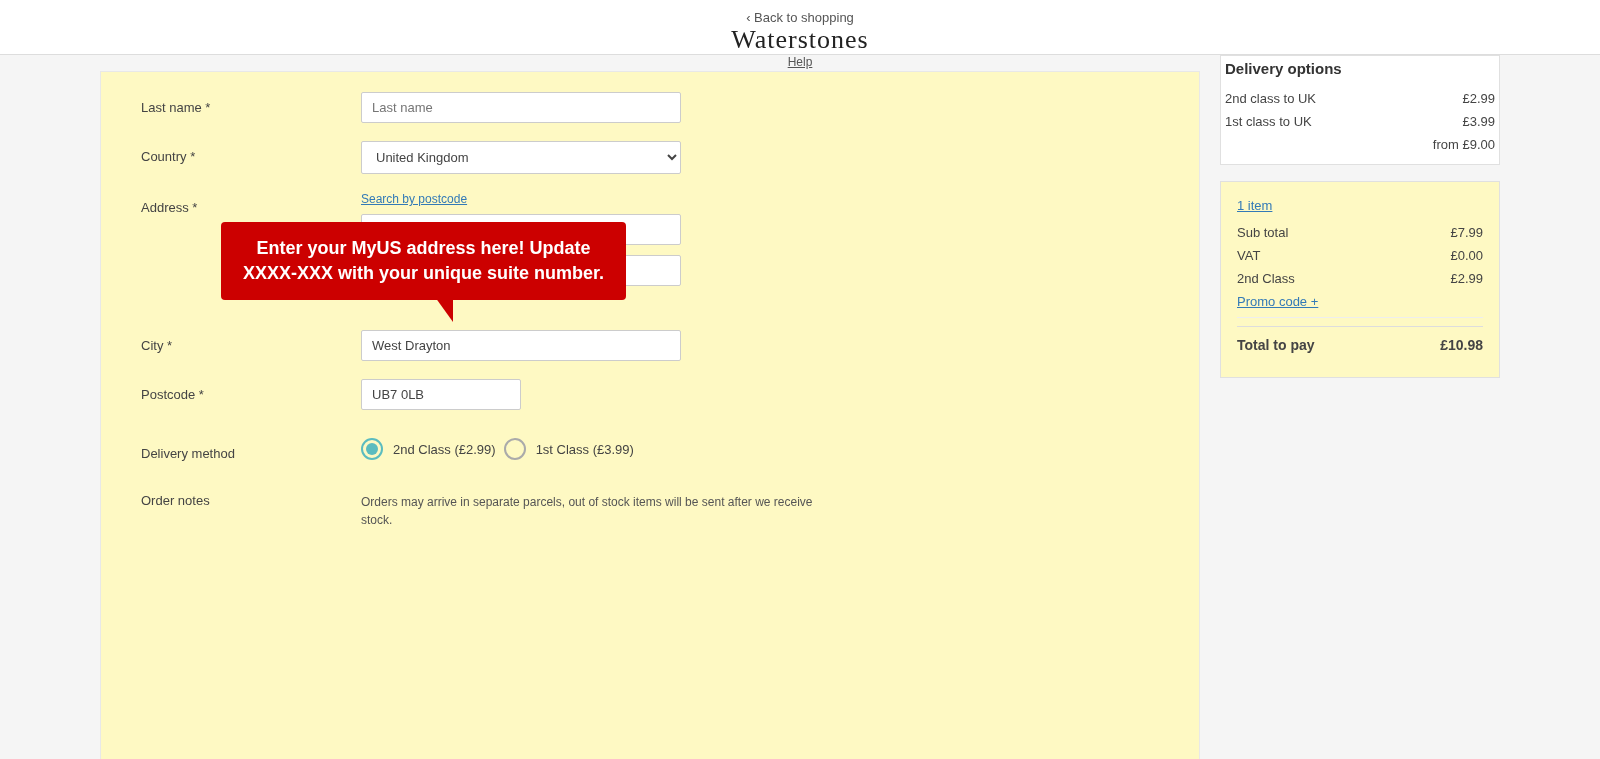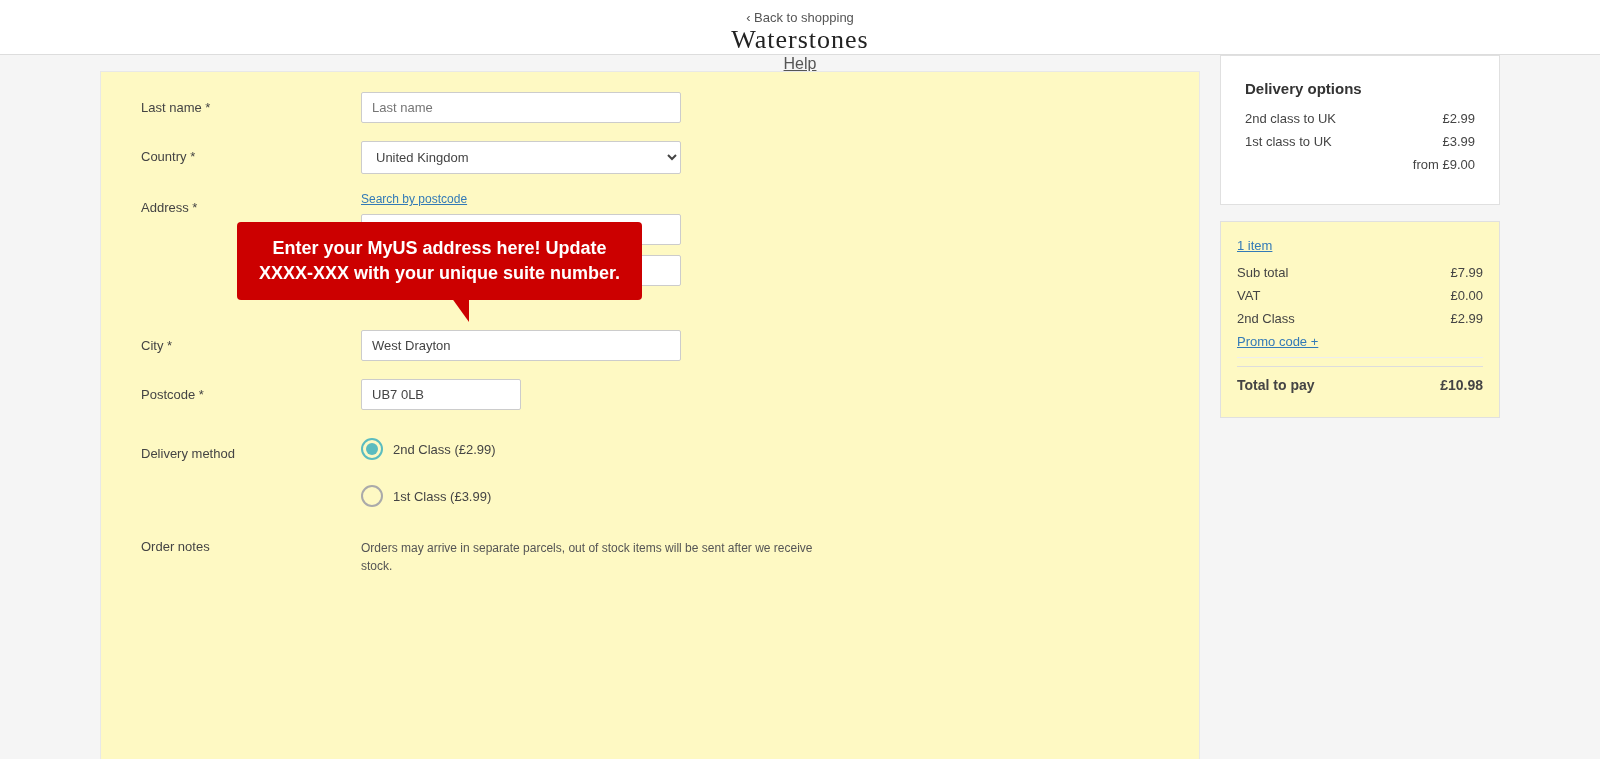--- a/index.html
+++ b/index.html
@@ -31,21 +31,21 @@
       content: '‹ ';
     }
     .header-logo {
       font-size: 26px;
       font-family: Georgia, serif;
       font-weight: normal;
       letter-spacing: 1px;
       color: #222;
     }
     .header-help {
-      font-size: 16px;
+      font-size: 12px;
       color: #555;
       cursor: pointer;
       text-decoration: underline;
     }
 
     
     .page-layout {
       display: flex;
       max-width: 1400px;
       margin: 0 auto;
@@ -124,22 +124,22 @@
     .required-fields-note {
       font-size: 12px;
       color: #c0392b;
       margin-top: 8px;
       margin-left: 220px;
     }
 
     
     .delivery-options {
       display: flex;
-      flex-direction: column;
-      gap: 25px;
+      flex-direction: row;
+      gap: 8px;
     }
     .delivery-option {
       display: flex;
       align-items: center;
       gap: 10px;
       font-size: 13px;
       color: #444;
     }
     .radio-custom {
       width: 22px;
@@ -167,21 +167,21 @@
       font-size: 12px;
       color: #555;
       padding-top: 8px;
       max-width: 460px;
       line-height: 1.5;
     }
 
     
     .tooltip-banner {
       position: absolute;
-      left: 96px;
+      left: 80px;
       top: 30px;
       background: #cc0000;
       color: #fff;
       font-size: 18px;
       font-weight: bold;
       padding: 14px 22px;
       border-radius: 4px;
       z-index: 10;
       max-width: 420px;
       line-height: 1.4;
@@ -197,21 +197,21 @@
       height: 0;
       border-left: 18px solid transparent;
       border-right: 0px solid transparent;
       border-top: 25px solid #cc0000;
     }
 
     
     .sidebar-delivery {
       background: #fff;
       border: 1px solid #e0e0e0;
-      padding: 24px;
+      padding: 4px;
       margin-bottom: 16px;
     }
     .sidebar-delivery-title {
       font-size: 15px;
       font-weight: bold;
       color: #333;
       margin-bottom: 14px;
     }
     .sidebar-delivery-item {
       display: flex;

